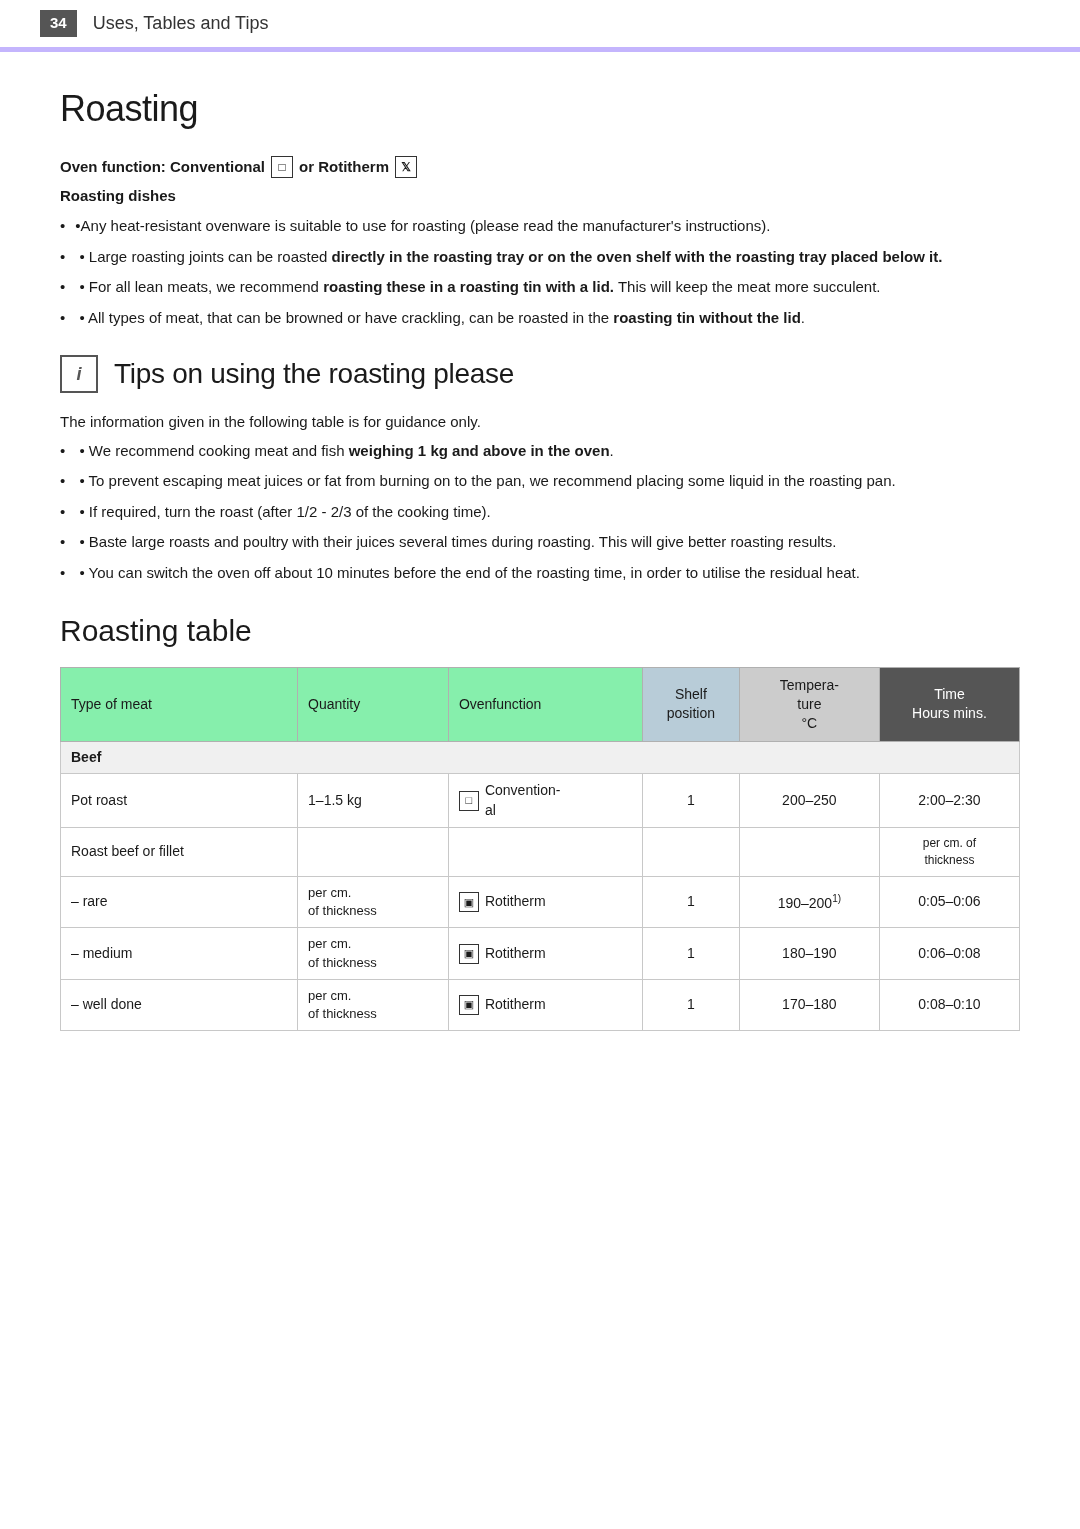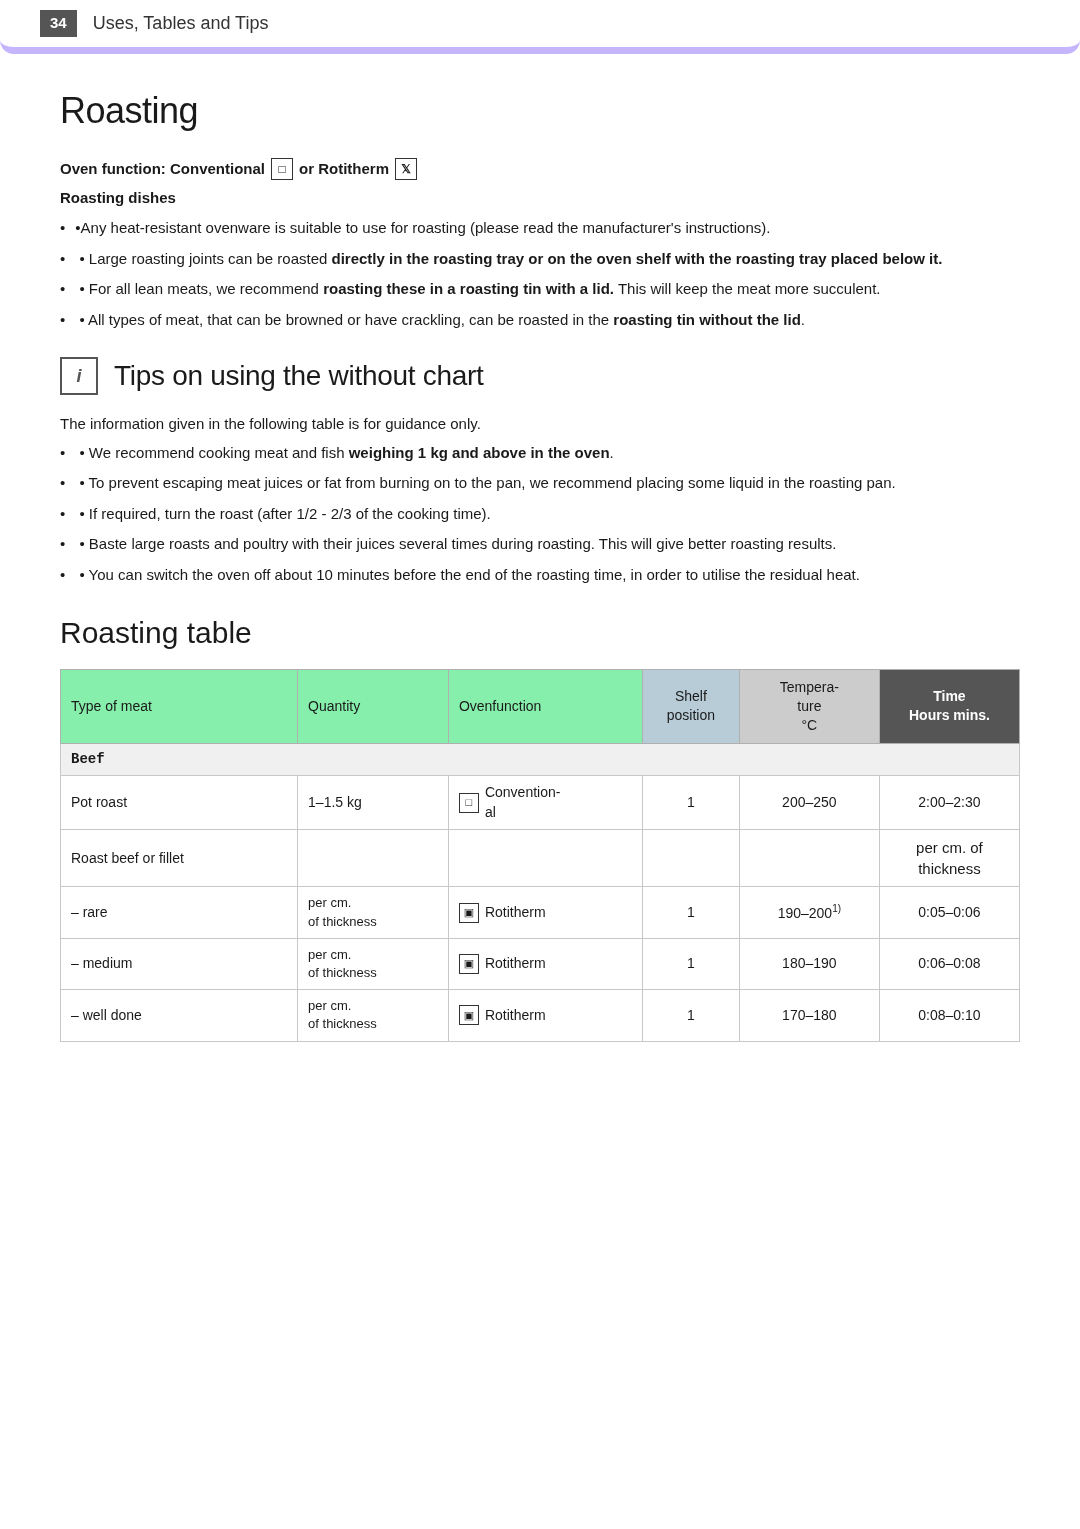--- a/index.html
+++ b/index.html
@@ -13,23 +13,22 @@
     .page {
       width: 1080px;
       min-height: 1529px;
       background: #fff;
       padding: 0;
     }
     .header-bar {
       display: flex;
       align-items: center;
       padding: 10px 40px;
-      border-bottom: 7px solid #c4b5fd;
+      border-bottom: 5px solid #c4b5fd;
       margin-bottom: 30px;
-      border-radius: 14px;
     }
     .header-bar .page-num {
       background: #555;
       color: #fff;
       padding: 2px 10px;
       font-size: 15px;
       margin-right: 16px;
       font-weight: bold;
     }
     .header-bar .header-title {
@@ -146,21 +145,20 @@
     .roasting-table .col-func { width: 18%; }
     .roasting-table .col-shelf { width: 9%; background: #c8d8e8; text-align: center; }
     .roasting-table .col-temp { width: 13%; background: #d8d8d8; text-align: center; }
     .roasting-table .col-time { width: 13%; background: #555; color: #fff; text-align: center; }
     .roasting-table .th-shelf { background: #b8ccd8; margin-top: 32px; }
     .roasting-table .th-temp { background: #cccccc; }
     .roasting-table .th-time { background: #555; color: #fff; }
     .roasting-table .beef-row td {
       font-weight: bold;
       background: #f0f0f0;
-      font-family: Liberation Mono, monospace;
     }
     .roasting-table .data-shelf { text-align: center; }
     .roasting-table .data-temp { text-align: center; }
     .roasting-table .data-time { text-align: center; }
     .func-cell {
       display: flex;
       align-items: center;
       gap: 6px;
     }
     .superscript { font-size: 10px; vertical-align: super; }
@@ -198,21 +196,21 @@
       <li style="display:block; padding-left:16px; text-indent:-16px;">
         • For all lean meats, we recommend <strong>roasting these in a roasting tin with a lid.</strong> This will keep the meat more succulent.
       </li>
       <li style="display:block; padding-left:16px; text-indent:-16px;">
         • All types of meat, that can be browned or have crackling, can be roasted in the <strong>roasting tin without the lid</strong>.
       </li>
     </ul>
 
     <div class="tips-section">
       <div class="info-icon">i</div>
-      <h2 class="tips-title">Tips on using the without chart</h2>
+      <h2 class="tips-title">Tips on using the roasting please</h2>
     </div>
     <p class="tips-body">The information given in the following table is for guidance only.</p>
     <ul class="bullet-list">
       <li style="display:block; padding-left:16px; text-indent:-16px;">
         • We recommend cooking meat and fish <strong>weighing 1 kg and above in the oven</strong>.
       </li>
       <li style="display:block; padding-left:16px; text-indent:-16px;">
         • To prevent escaping meat juices or fat from burning on to the pan, we recommend placing some liquid in the roasting pan.
       </li>
       <li style="display:block; padding-left:16px; text-indent:-16px;">
@@ -239,21 +237,21 @@
           </th>
           <th class="col-func">
             <span>Ovenfunction</span>
           </th>
           <th class="col-shelf th-shelf" style="text-align:center; background:#b8ccd8;">
             Shelf<br>position
           </th>
           <th class="col-temp th-temp" style="text-align:center; background:#cccccc;">
             Tempera-<br>ture<br>°C
           </th>
-          <th class="col-time th-time" style="text-align:center; background:#555; color:#fff;font-weight:bold;">
+          <th class="col-time th-time" style="text-align:center; background:#555; color:#fff;">
             Time<br>Hours mins.
           </th>
         </tr>
       </thead>
       <tbody>
 
         <tr class="beef-row">
           <td colspan="6" style="font-weight:bold; background:#f0f0f0; border:1px solid #c8c8c8; padding:6px 10px;">
             Beef
           </td>
@@ -272,21 +270,21 @@
           <td class="data-temp">200–250</td>
           <td class="data-time">2:00–2:30</td>
         </tr>
 
         <tr>
           <td>Roast beef or fillet</td>
           <td></td>
           <td></td>
           <td class="data-shelf"></td>
           <td class="data-temp"></td>
-          <td class="data-time" style="font-size:15px;">per cm. of<br>thickness</td>
+          <td class="data-time" style="font-size:12px;">per cm. of<br>thickness</td>
         </tr>
 
         <tr>
           <td>– rare</td>
           <td style="font-size:13px;">per cm.<br>of thickness</td>
           <td>
             <div class="func-cell">
               <span class="icon-box" style="border:1.5px solid #333; width:20px; height:20px; font-size:11px;">▣</span>
               <span>Rotitherm</span>
             </div>

